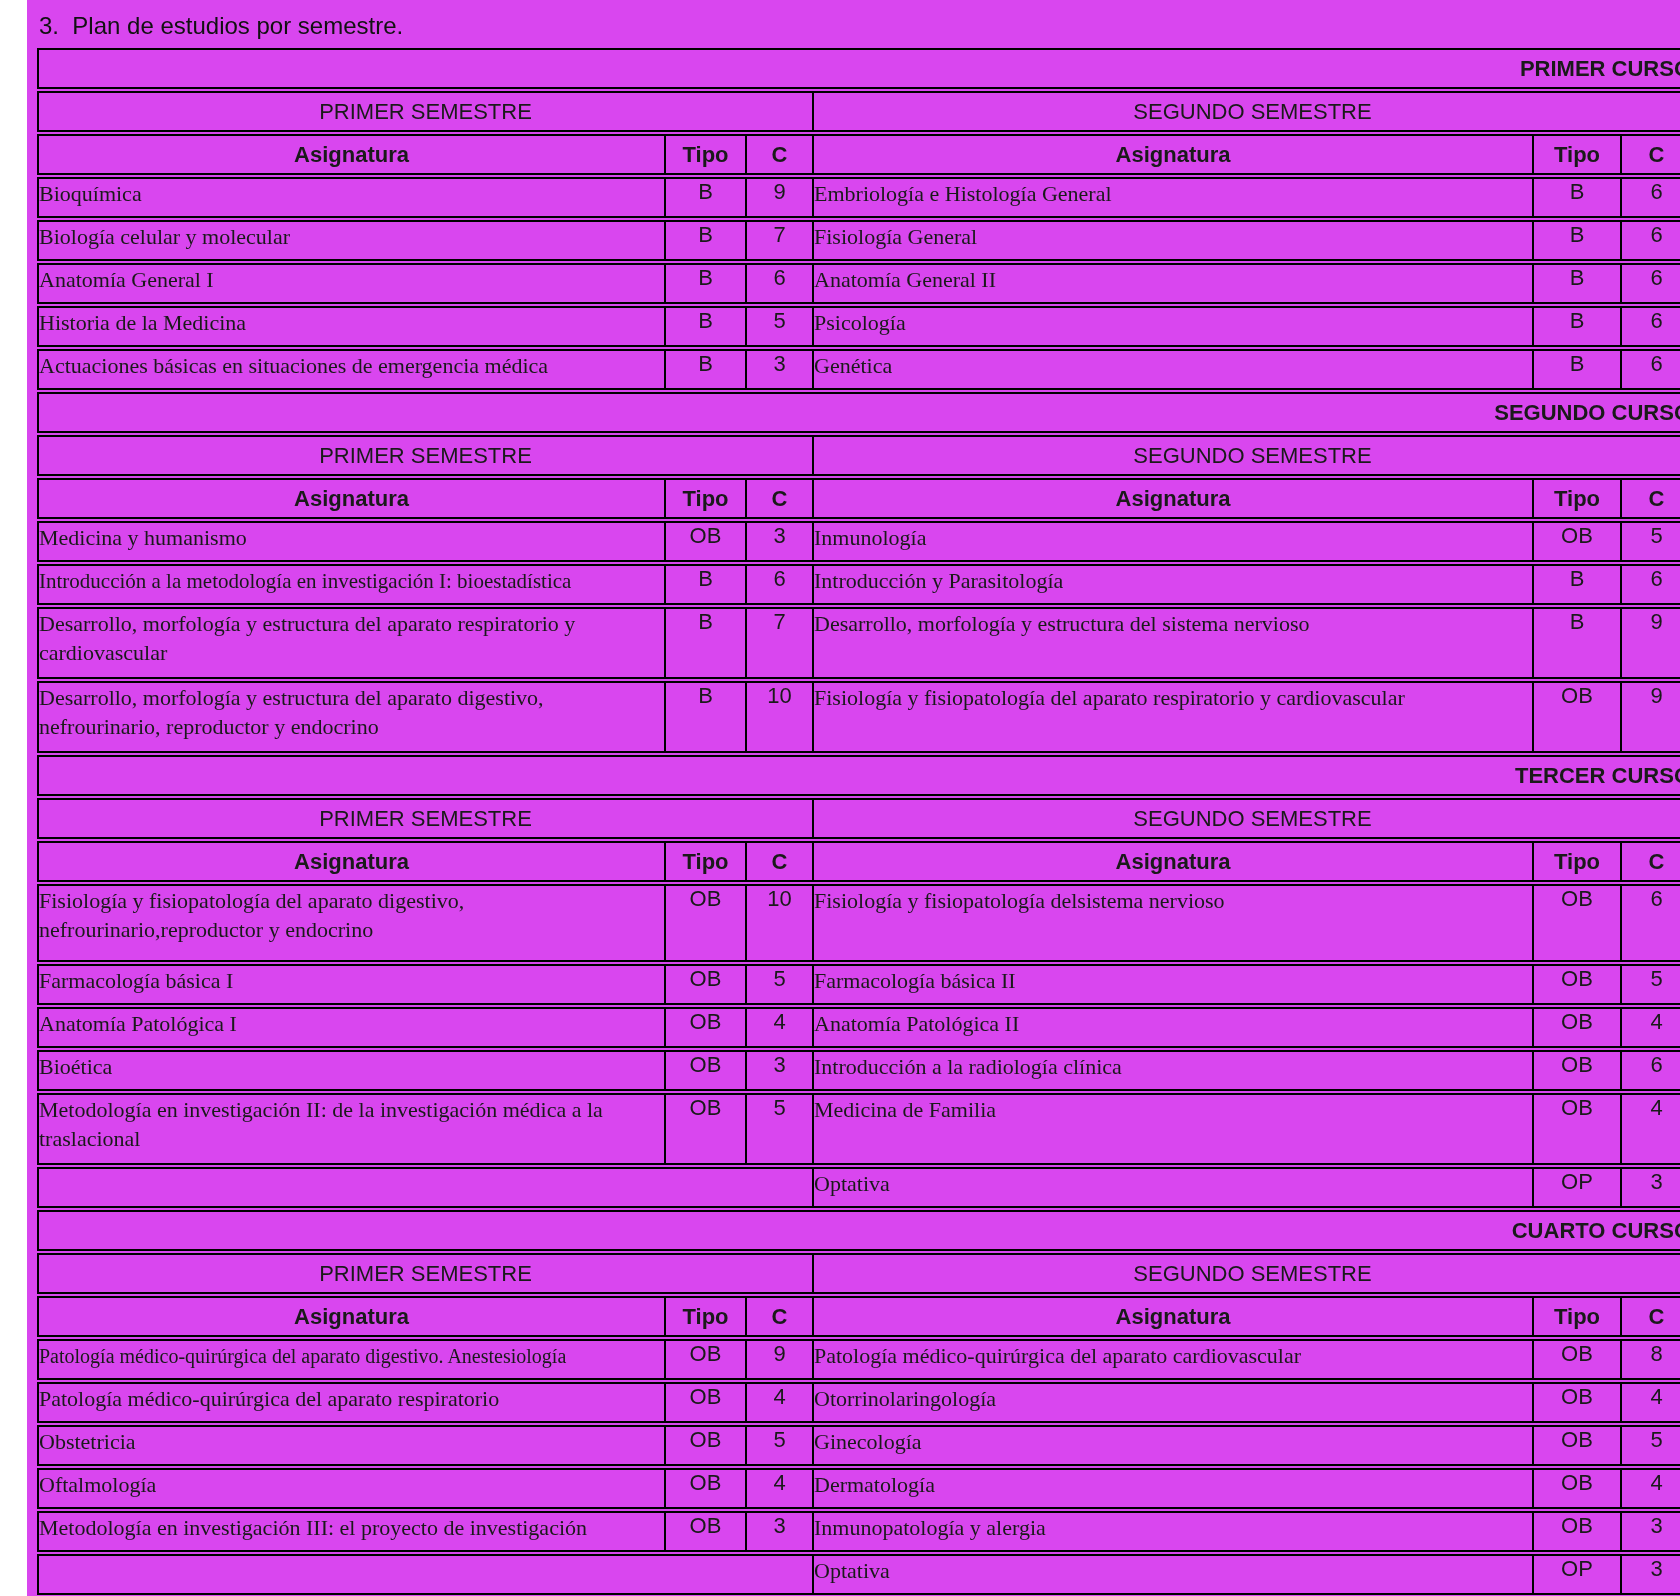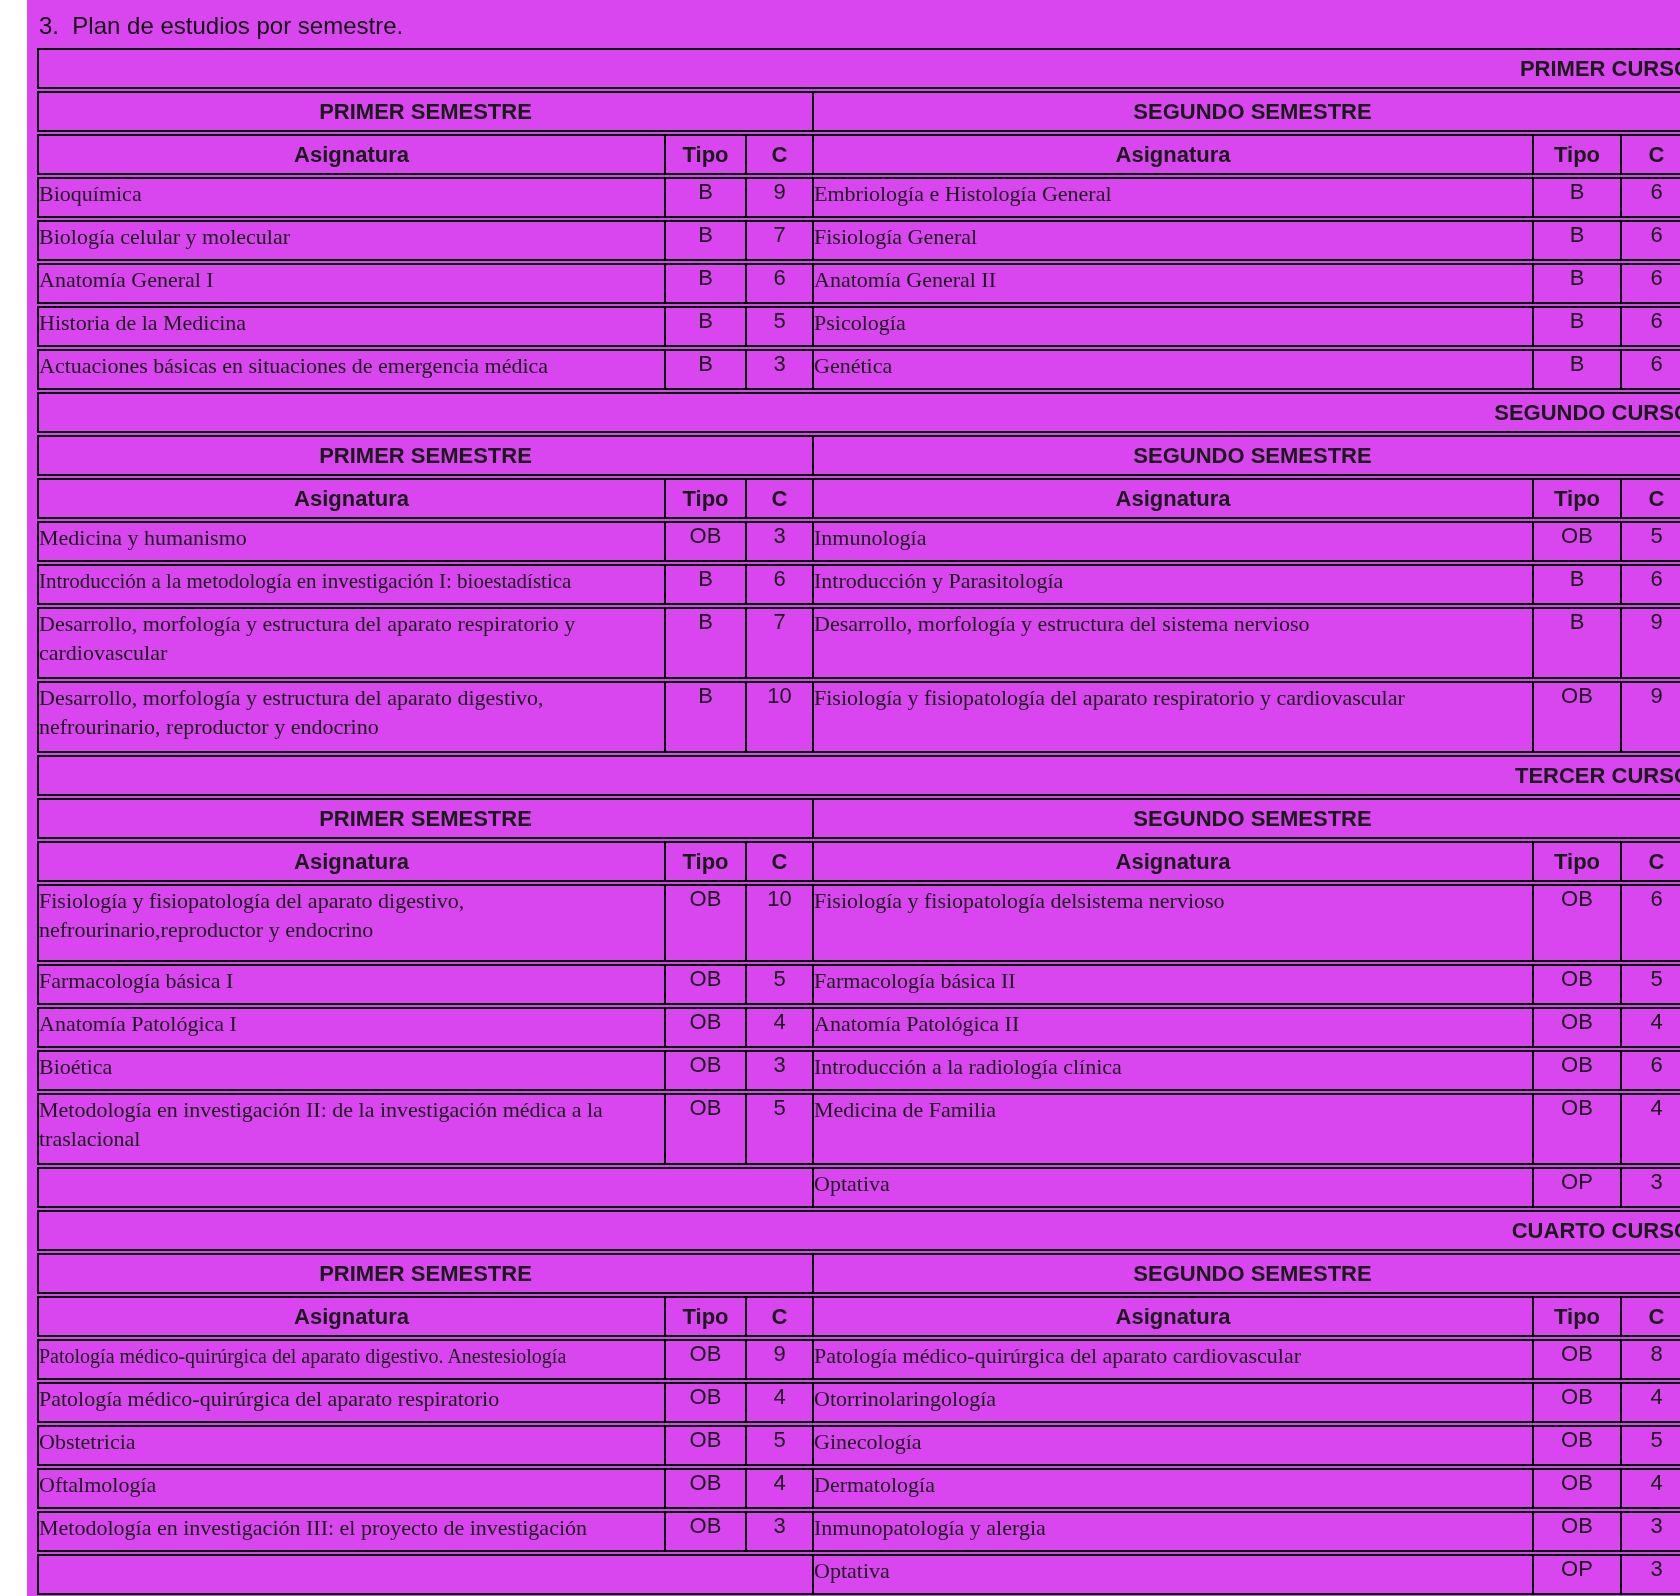--- a/index.html
+++ b/index.html
@@ -45,21 +45,21 @@
   }
   table.plan td:last-child { border-right: 2px solid #000; }
 
   td.course-h {
     font-weight: bold;
     text-align: right;
     vertical-align: middle;
     font-size: 23px;
   }
   td.sem-h {
-    font-weight: bold;
+    font-weight: normal;
     text-align: center;
     vertical-align: middle;
     font-size: 23px;
   }
   td.col-h {
     font-weight: bold;
     text-align: center;
     vertical-align: middle;
     font-size: 22px;
   }

